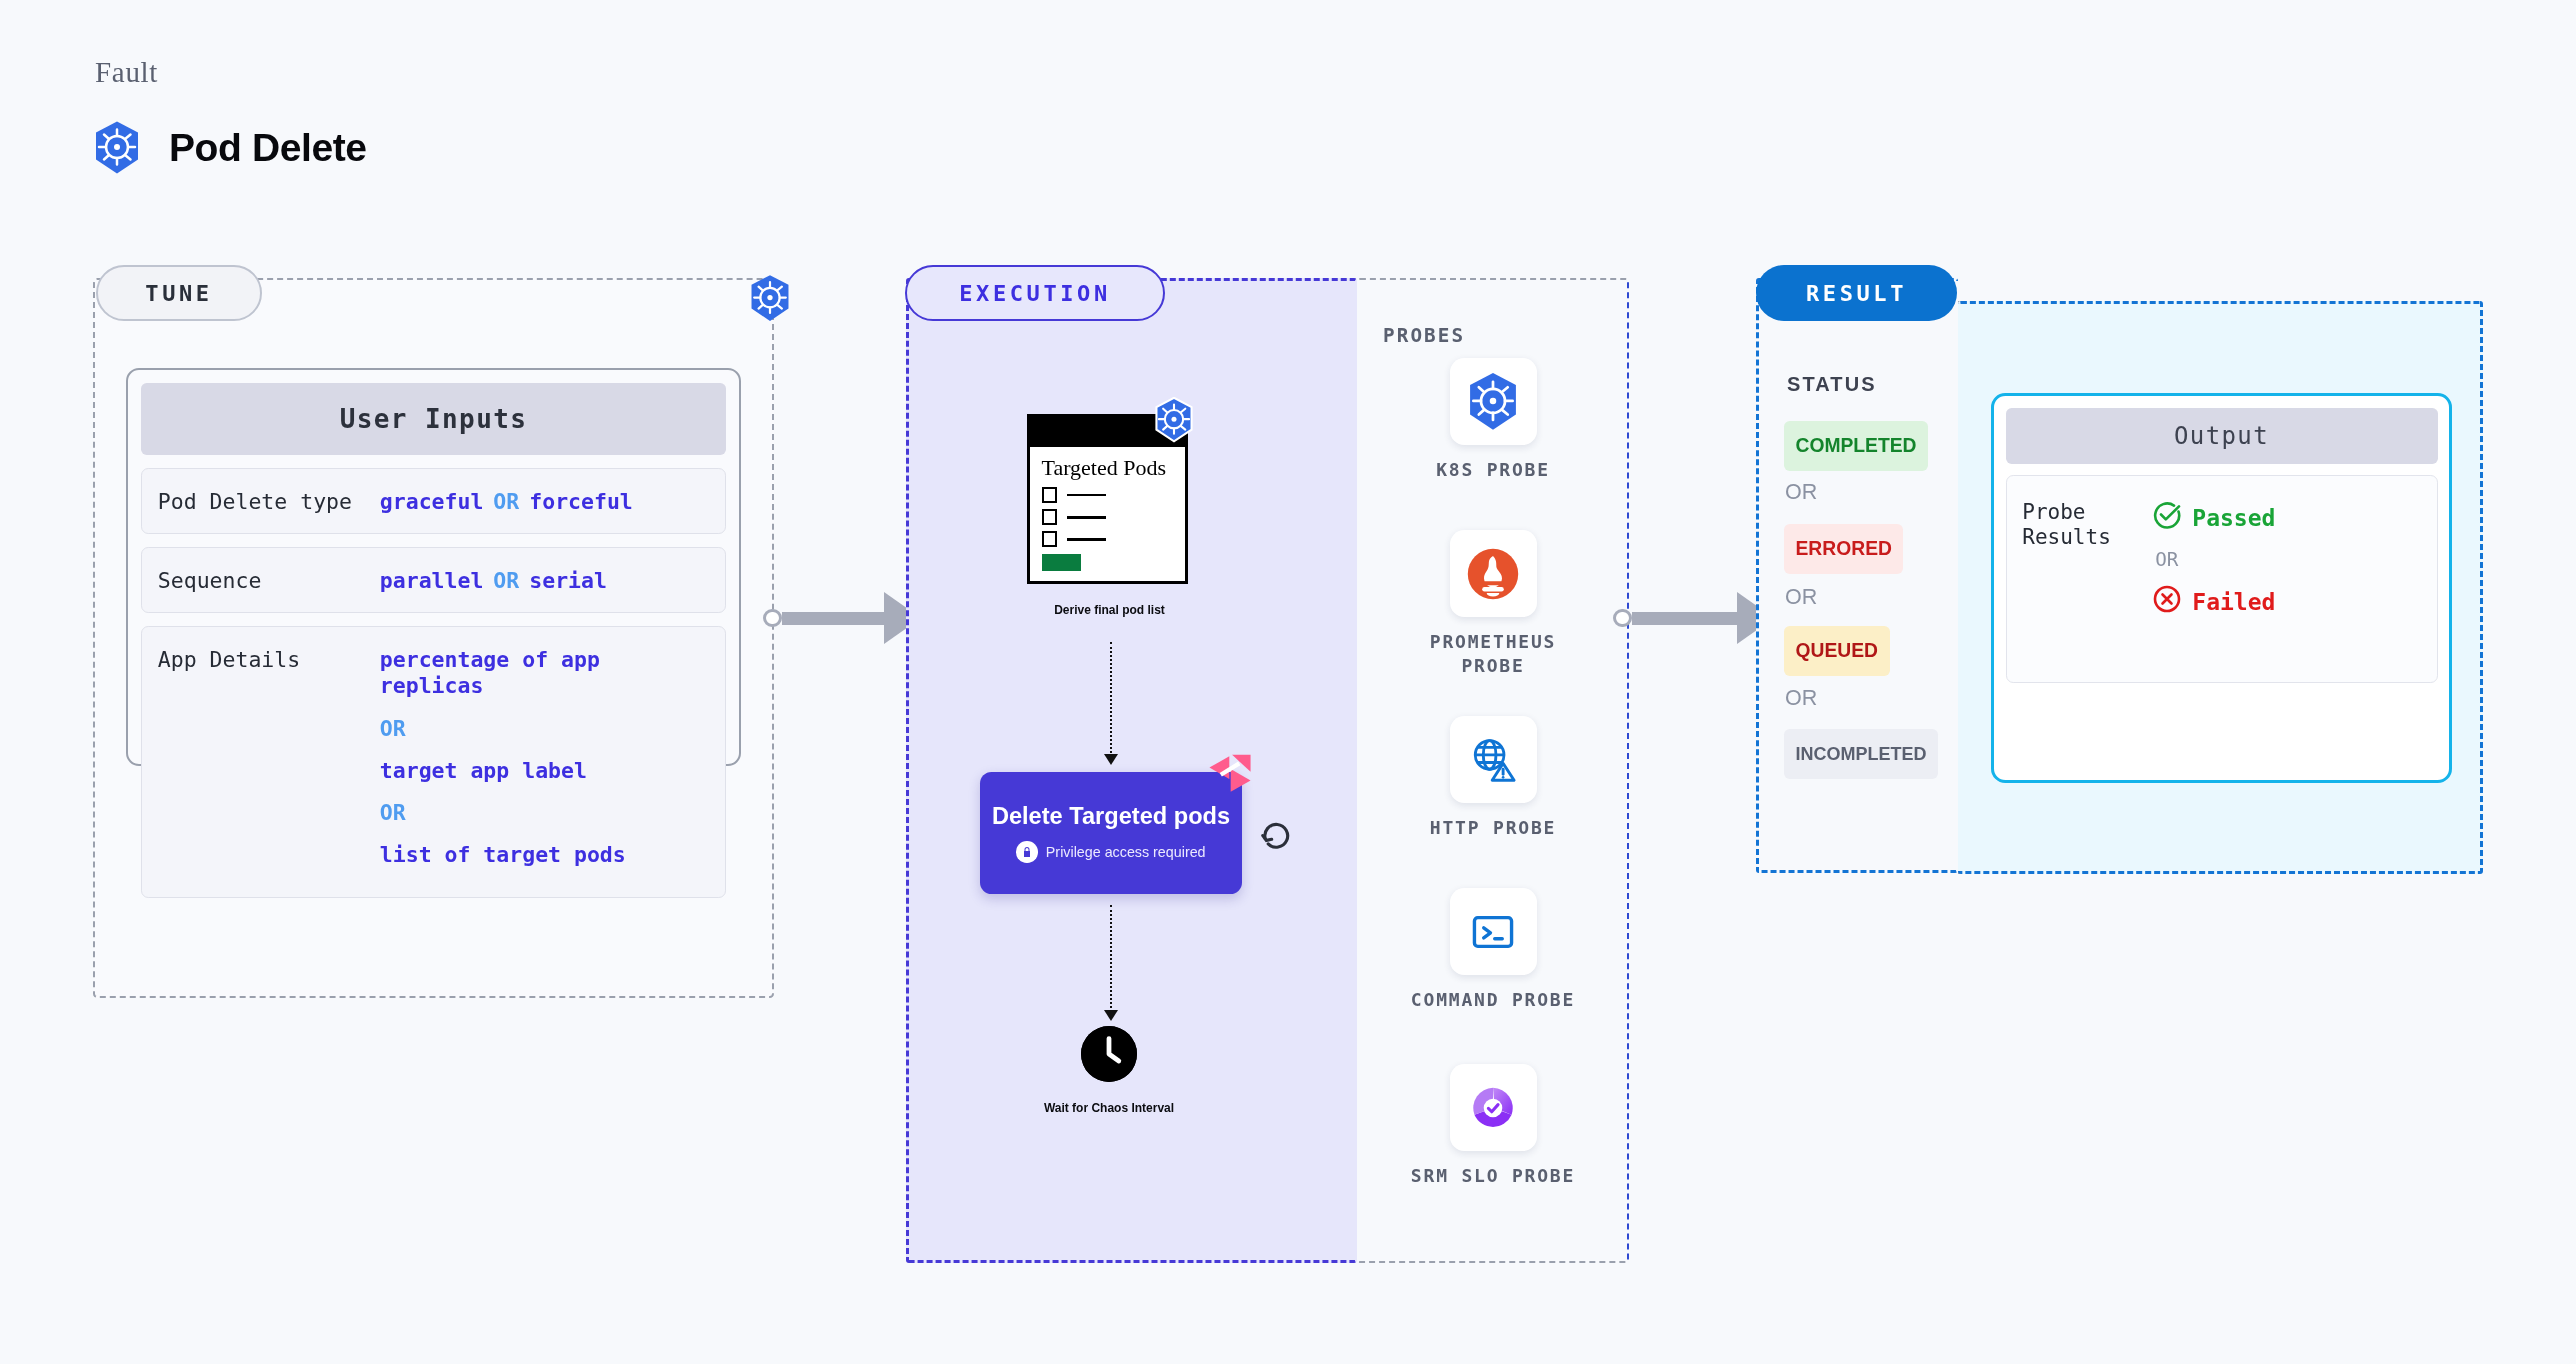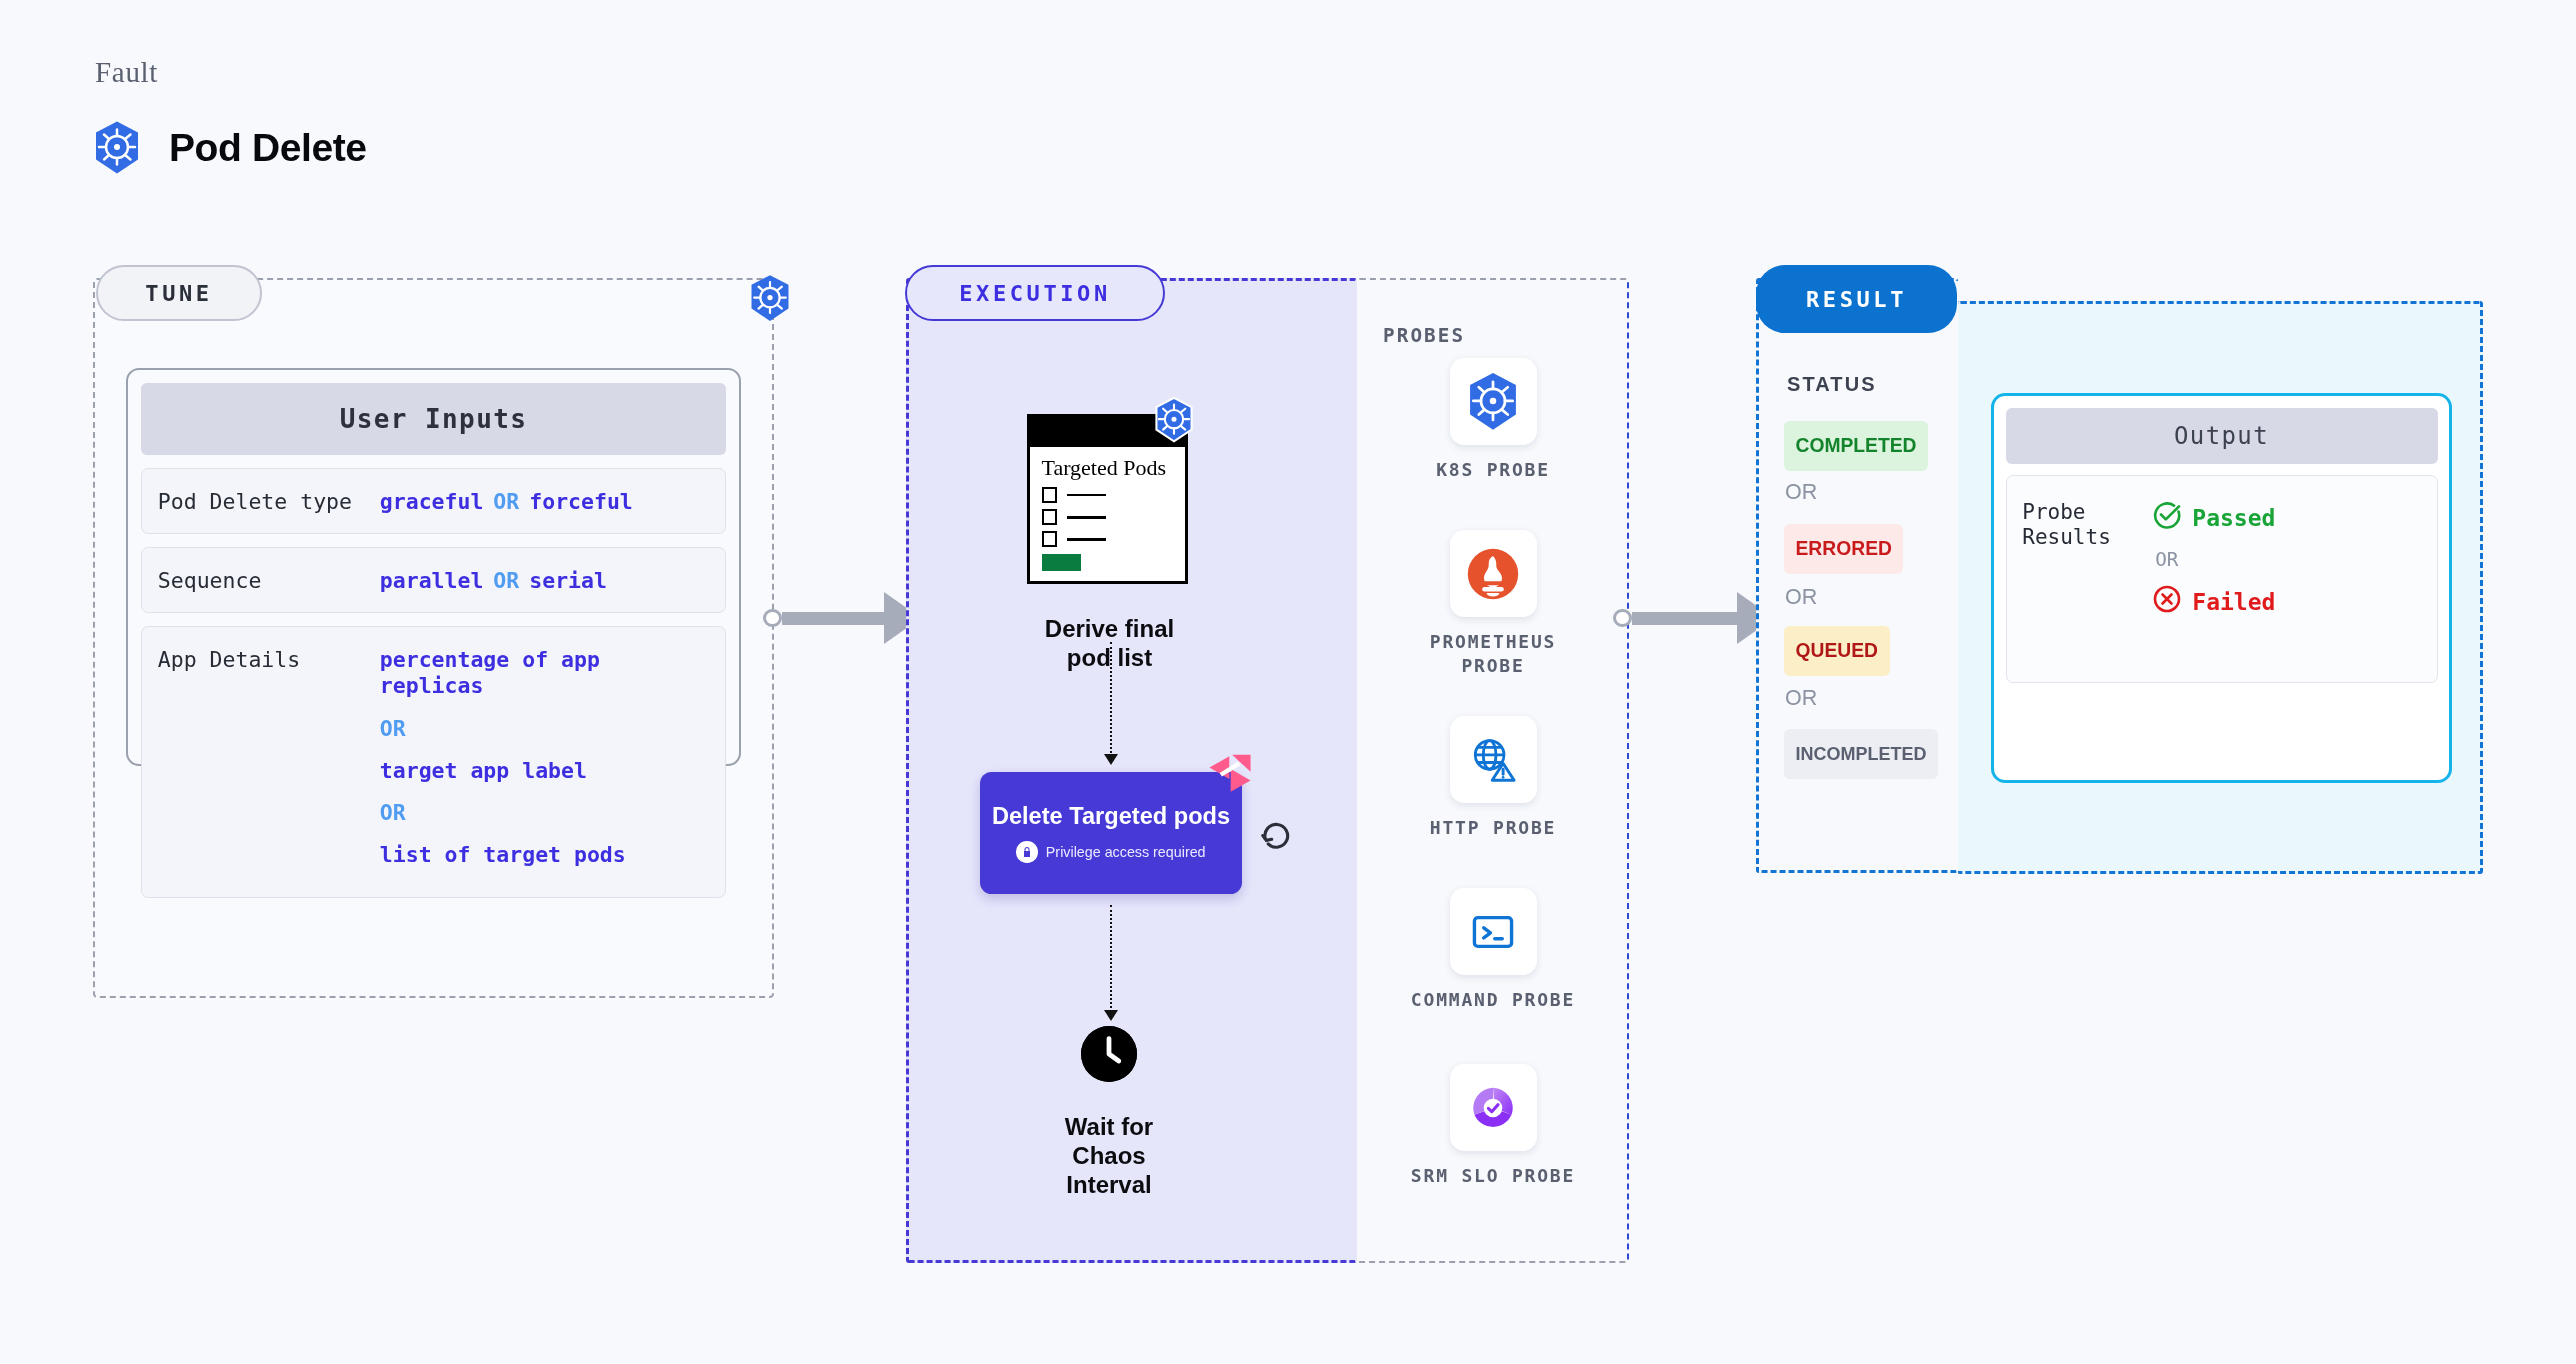--- a/index.html
+++ b/index.html
@@ -47,21 +47,21 @@
     left: 96px; top: 265px; width: 166px; height: 56px;
     background: #f2f3f7; border: 2.1px solid #bfc4d0; color: #2a2f3a;
     font-size: 22px;
   }
   #exec-chip {
     left: 905px; top: 265px; width: 260px; height: 56px;
     background: #e7e7fc; border: 2.9px solid #4639d6; color: #3d2fe0;
     font-size: 22px;
   }
   #result-chip {
-    left: 1756px; top: 265px; width: 201px; height: 68px;
+    left: 1756px; top: 265px; width: 201px; height: 56px;
     background: #0b72cf; border: none; color: #ffffff;
     font-size: 22px;
   }
 
   
   .ui-card {
     position: absolute; left: 126px; top: 368px; width: 615px; height: 398px;
     background: #f9fafd; border: 2.1px solid #9aa0ad; border-radius: 13px;
     padding: 13px;
   }
@@ -125,21 +125,21 @@
   .tp-title {
     font-size: 22px; font-weight: normal; color: #000000;
     line-height: 1.04; font-family: "Liberation Serif", serif;
   }
   .tp-list { margin-top: 7.2px; }
   .tp-line { display: flex; align-items: center; gap: 9.3px; margin-bottom: 6.4px; }
   .tp-box { width: 15.8px; height: 15.8px; border: 2.1px solid #000; }
   .tp-dash { width: 39px; height: 2.9px; background: #000; }
   .tp-green { width: 39px; height: 17px; background: #0a7c3f; margin-top: 1.4px; }
   .node-caption {
-    margin-top: 31px; text-align: center; font-size: 24px;
+    margin-top: 19px; text-align: center; font-size: 12px;
     font-weight: bold; color: #0b0c10; line-height: 1.2;
   }
 
   
   .vdot {
     position: absolute; width: 0; border-left: 2.9px dotted #111;
   }
   .arrowhead {
     position: absolute; width: 0; height: 0;
     border-left: 7.9px solid transparent; border-right: 7.9px solid transparent;

